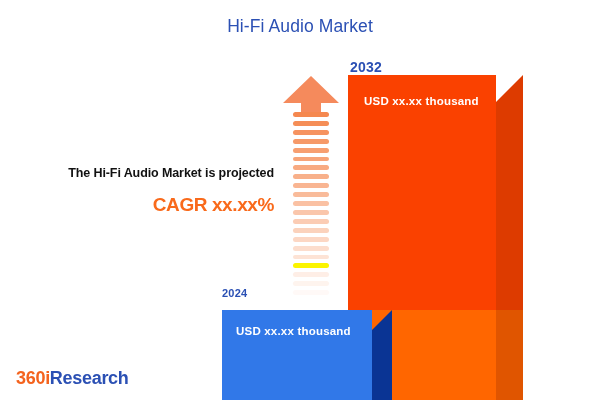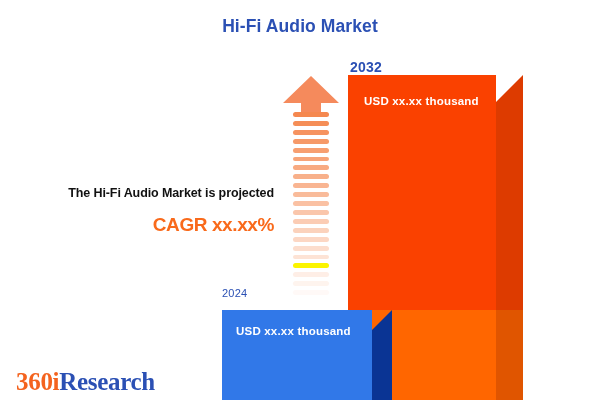--- a/index.html
+++ b/index.html
@@ -23,21 +23,21 @@
   }
 
   
   .chart-title {
     position: absolute;
     left: 0;
     top: 16px;
     width: 600px;
     text-align: center;
     font-size: 17.5px;
-    font-weight: bold;
+    font-weight: normal;
     color: #2b50b4;
     letter-spacing: 0.1px;
   }
 
   
   .label-2032 {
     position: absolute;
     left: 350px;
     top: 59px;
     font-size: 14px;
@@ -92,21 +92,21 @@
     color: #ffffff;
     letter-spacing: 0.2px;
   }
 
   
   .label-2024 {
     position: absolute;
     left: 222px;
     top: 287px;
     font-size: 11px;
-    font-weight: normal;
+    font-weight: bold;
     color: #2b50b4;
     letter-spacing: 0.2px;
   }
   .bar-2024-front {
     position: absolute;
     left: 222px;
     top: 310px;
     width: 150px;
     height: 90px;
     background: #3178e8;
@@ -162,21 +162,20 @@
     border-radius: 2.5px;
   }
 
   
   .cagr-block {
     position: absolute;
     left: 16px;
     top: 165px;
     width: 258px;
     text-align: right;
-    margin-top: 20px;
   }
   .cagr-lead {
     font-size: 12.5px;
     font-weight: bold;
     color: #111111;
     line-height: 16px;
     letter-spacing: -0.1px;
   }
   .cagr-value {
     margin-top: 9px;
@@ -185,25 +184,24 @@
     color: #f96a1b;
     letter-spacing: -0.4px;
     line-height: 30px;
   }
 
   
   .logo {
     position: absolute;
     left: 16px;
     top: 368px;
-    font-size: 25px;
+    font-size: 18px;
     font-weight: bold;
     letter-spacing: -0.3px;
     white-space: nowrap;
-    font-family: Liberation Serif, serif;
   }
   .logo .logo-360i { color: #f4631e; }
   .logo .logo-research { color: #2b50b4; }
 </style>
 </head>
 <body>
 
 <div id="canvas">
 
   <div class="chart-title">Hi-Fi Audio Market</div>

